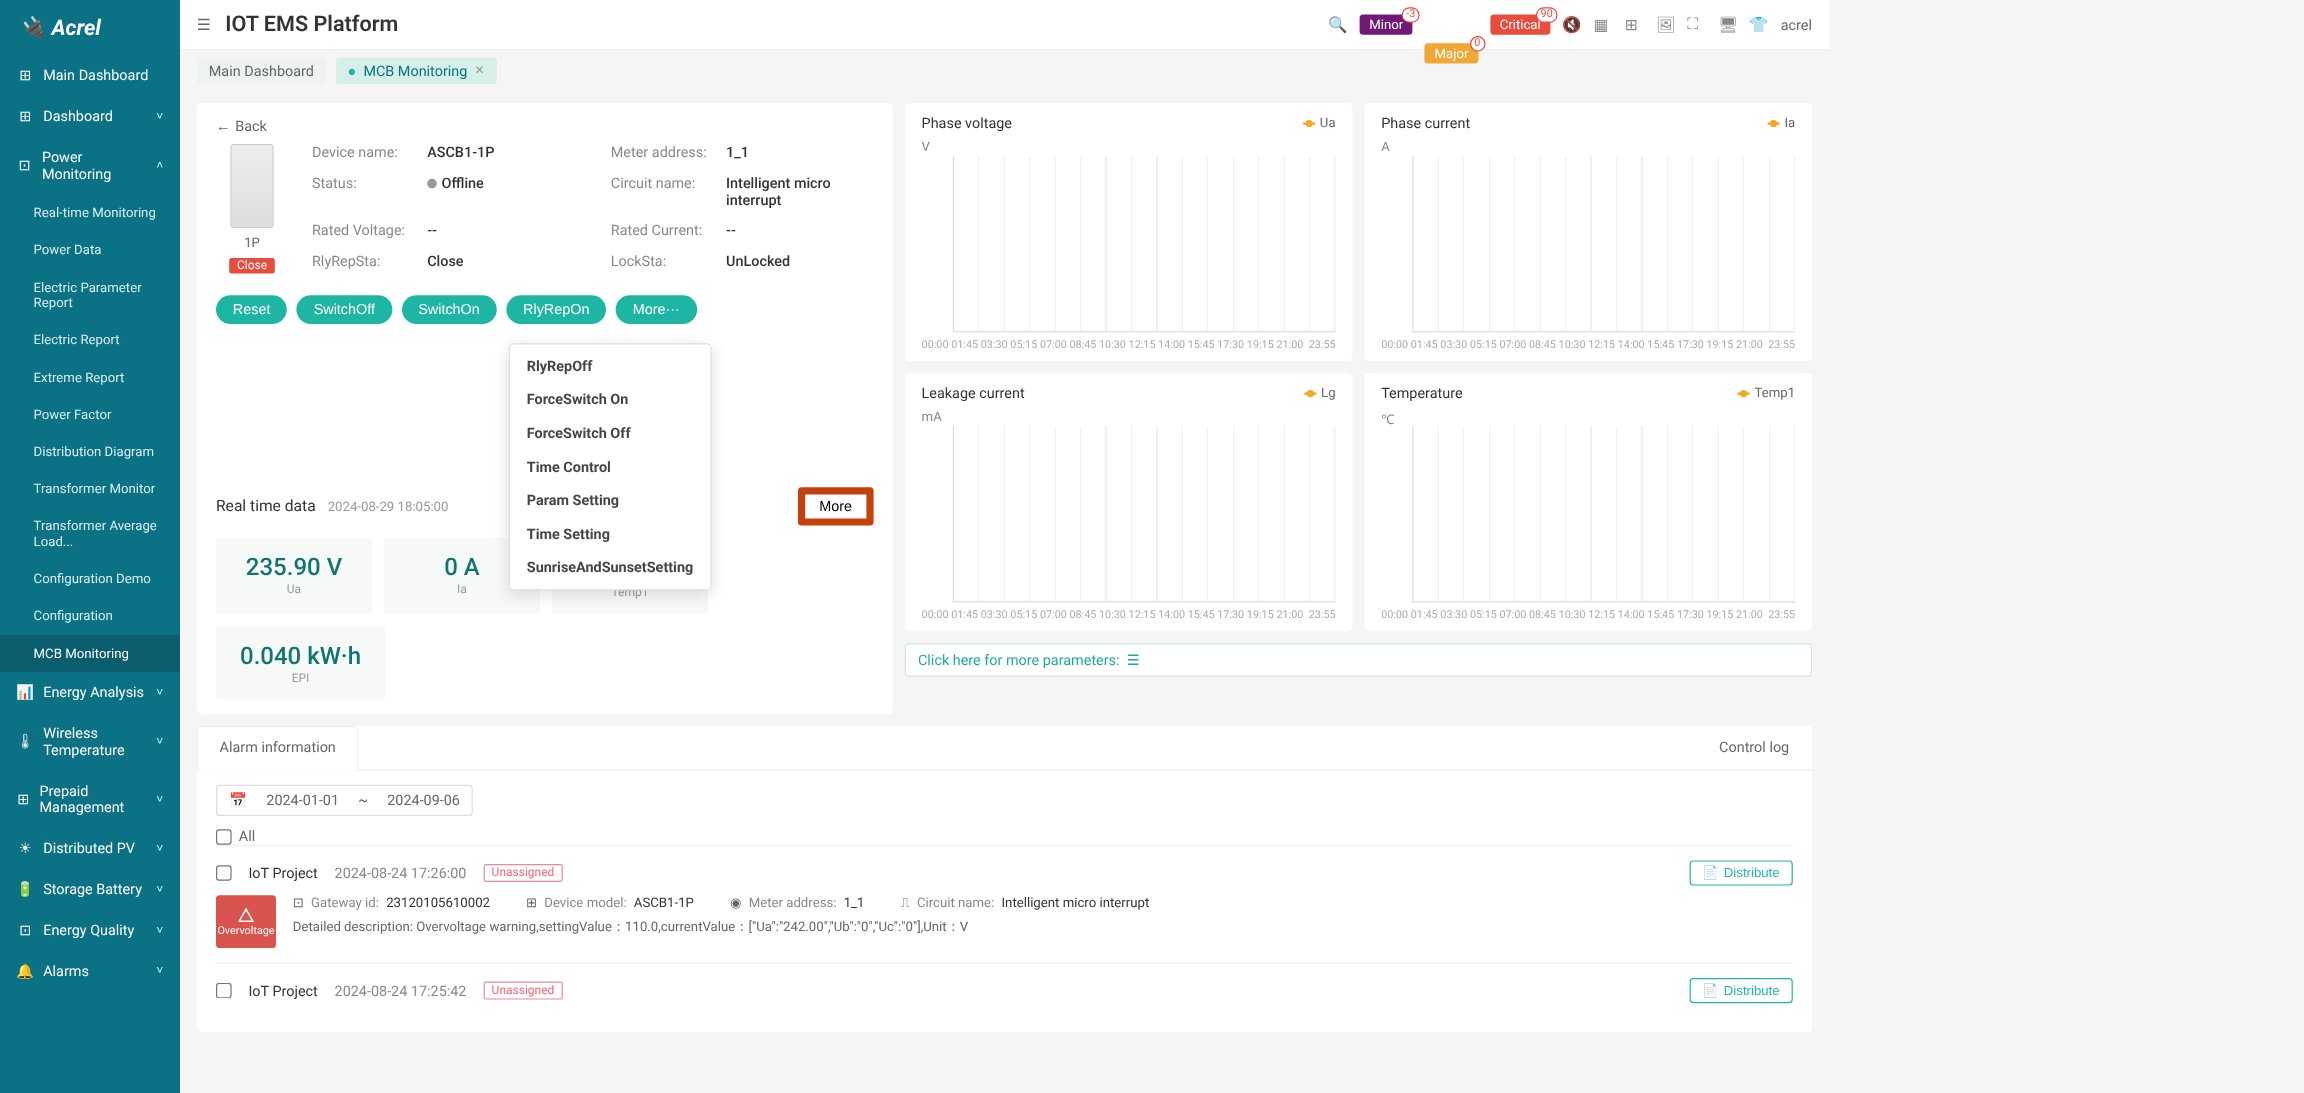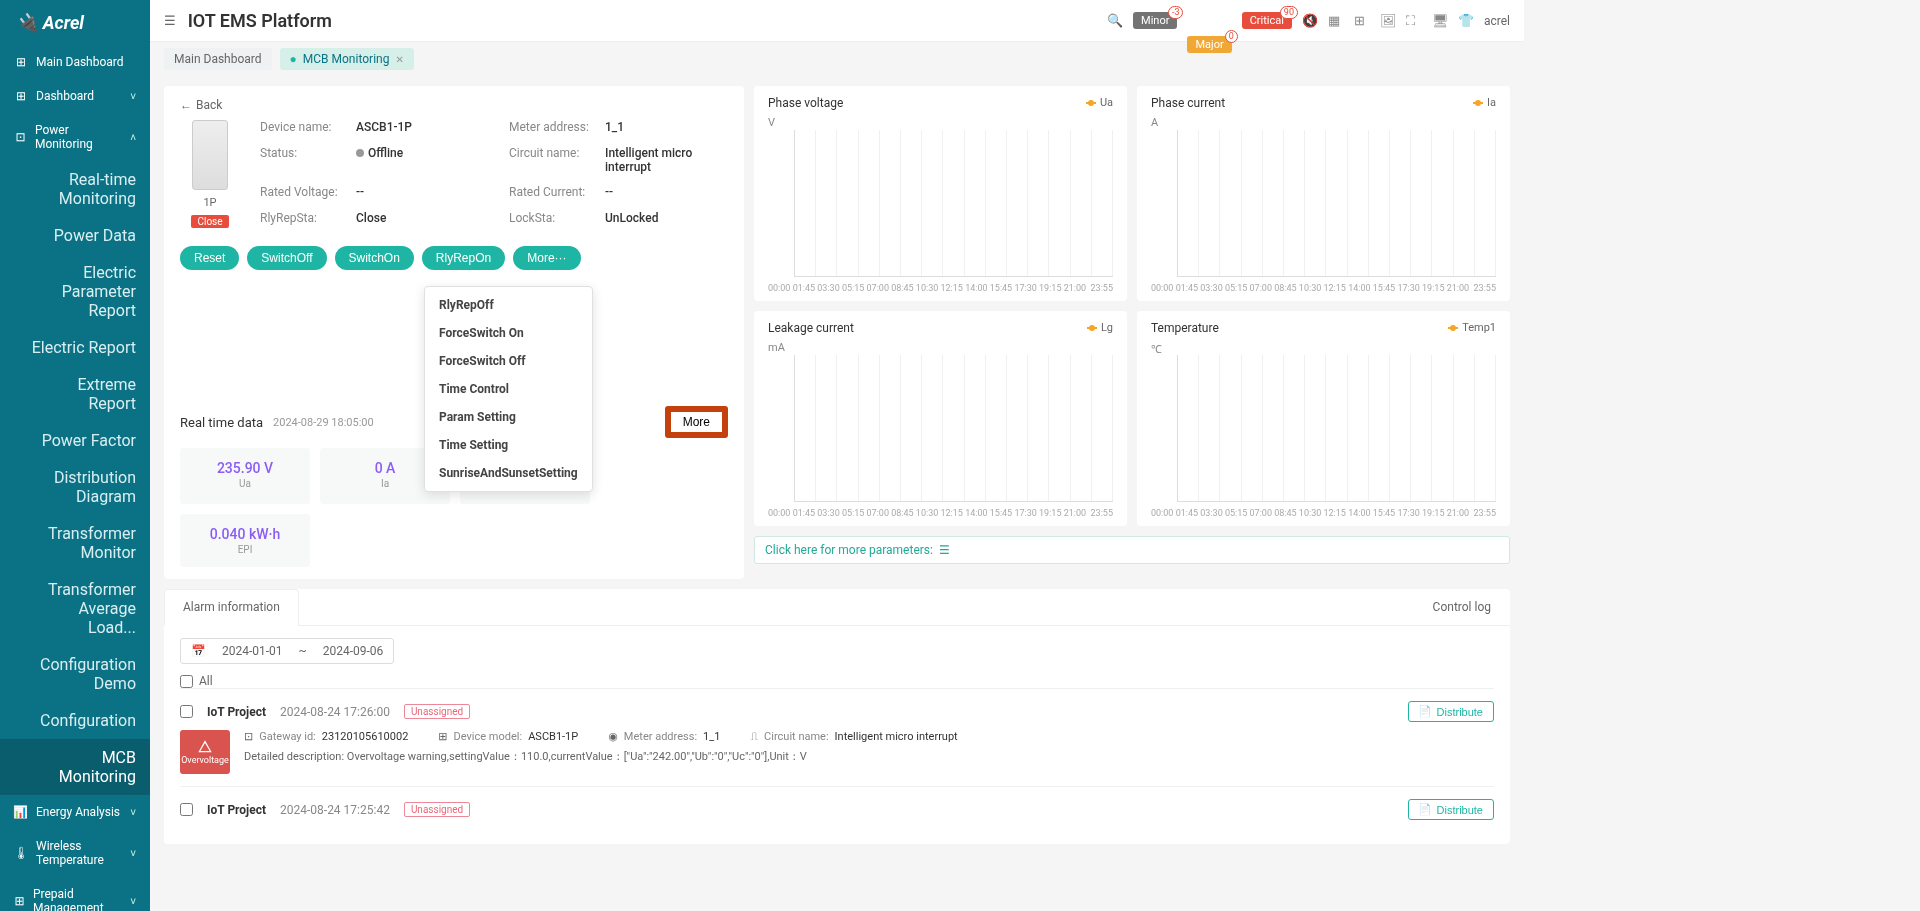--- a/index.html
+++ b/index.html
@@ -4,33 +4,33 @@
 <style>
 * { box-sizing: border-box; margin: 0; padding: 0; }
 body { font-family: -apple-system, BlinkMacSystemFont, "Segoe UI", Roboto, sans-serif; font-size: 13px; color: #333; background: #f5f5f5; overflow-x: hidden; }
 .app { display: flex; height: 911px; width: 1524px; }
 
 
 .sidebar { width: 150px; background: #0b7285; color: #fff; display: flex; flex-direction: column; overflow-y: auto; flex-shrink: 0;}
 .logo { padding: 12px 16px; font-size: 18px; font-weight: bold; font-style: italic; }
 .nav-item { padding: 10px 14px; display: flex; align-items: center; gap: 8px; cursor: pointer; font-size: 12px; }
 .nav-item.parent { justify-content: space-between; }
-.nav-sub { padding: 9px 14px 9px 28px; font-size: 16px; cursor: pointer; color: #d8eef1; text-align: right;}
+.nav-sub { padding: 9px 14px 9px 28px; font-size: 11px; cursor: pointer; color: #d8eef1;}
 .nav-sub.active { background: #0a5d6d; color:#fff;}
 .nav-icon { width: 14px; height: 14px; display:inline-flex; align-items:center; justify-content:center;}
 .chev { font-size:10px; color:#cfe;}
 
 
 .main { flex: 1; display: flex; flex-direction: column; overflow:hidden;}
 .topbar { height: 42px; background: #fff; border-bottom: 1px solid #eee; display: flex; align-items: center; padding: 0 14px; gap: 12px; }
 .hamburger { cursor:pointer; color:#666;}
 .title { font-size: 18px; font-weight: 600; }
 .topbar-right { margin-left: auto; display: flex; align-items: center; gap: 10px; }
 .badge { padding: 2px 8px; border-radius: 3px; color: #fff; font-size: 11px; position:relative;}
-.badge.minor { background: #737373; }
+.badge.minor { background: #701a75; }
 .badge.major { background: #f0a733; margin-top: 48px; }
 .badge.critical { background: #e74c3c; }
 .badge-count { position:absolute; top:-6px; right:-6px; background:#fff; color:#e74c3c; border:1px solid #e74c3c; border-radius:8px; font-size:9px; padding:0 3px; line-height:11px;}
 .top-icon { width:16px; height:16px; color:#888; cursor:pointer;}
 
 .tabs-bar { background:#f5f5f5; padding: 6px 14px; display:flex; gap:8px;}
 .tab-chip { background:#eef2f2; padding:4px 10px; border-radius:3px; font-size:12px; color:#666; cursor:pointer; display:flex; align-items:center; gap:6px;}
 .tab-chip.active { background:#d6efe9; color:#0b7285;}
 .tab-close { color:#999; font-size:10px;}
 
@@ -67,34 +67,34 @@
 .chart-grid::before { content:''; position:absolute; inset:0; background:repeating-linear-gradient(to right, transparent 0, transparent calc(100%/15 - 1px), #f0f0f0 calc(100%/15 - 1px), #f0f0f0 calc(100%/15));}
 .more-params { grid-column:1/-1; background:#fff; border:1px solid #d0e8e4; padding:6px 10px; font-size:12px; color:#2a9; cursor:pointer; display:flex; align-items:center; gap:6px; border-radius:3px;}
 
 .realtime-card { margin-top:10px;}
 .rt-header { display:flex; align-items:center; gap:10px; margin-bottom:10px;}
 .rt-title { font-size:13px; color:#333;}
 .rt-time { font-size:11px; color:#999;}
 .rt-more { margin-left:auto; border:6px solid #c2410c; background:#fff; padding:3px 12px; font-size:12px; border-radius:3px; cursor:pointer;}
 .rt-grid { display:flex; gap:10px; flex-wrap:wrap;}
 .rt-tile { background:#f7f9f9; padding:12px 20px; min-width:130px; text-align:center; border-radius:3px;}
-.rt-val { font-size:14px; color:#8b5cf6; font-weight:500;text-align:center;}
+.rt-val { font-size:20px; color:#0f766e; font-weight:500;text-align:center;}
 .rt-lbl { font-size:10px; color:#999; margin-top:2px;}
 
 .alarm-section { background:#fff; border-radius:4px; padding:0;}
 .alarm-tabs { display:flex; border-bottom:1px solid #eee;justify-content:space-between;}
 .alarm-tab { padding:10px 18px; font-size:12px; color:#666; cursor:pointer; border:1px solid transparent;}
 .alarm-tab.active { border:1px solid #eee; border-bottom-color:#fff; background:#fff; margin-bottom:-1px; border-radius:4px 4px 0 0;}
 .alarm-body { padding:12px 16px;}
 .date-range { border:1px solid #ddd; padding:5px 10px; font-size:12px; color:#666; display:inline-flex; gap:16px; align-items:center; border-radius:3px;}
 .alarm-all { margin-top:10px; font-size:12px; color:#666; display:flex; align-items:center; gap:6px;}
 .alarm-item { border-top:1px solid #f0f0f0; padding:12px 0; }
 .alarm-head { display:flex; align-items:center; gap:14px; font-size:12px;}
 .alarm-check { width:13px; height:13px;}
-.alarm-proj { font-weight:700;}
+.alarm-proj { font-weight:400;}
 .alarm-time { color:#888;}
 .alarm-status { border:1px solid #e89; color:#e67; font-size:10px; padding:1px 6px; border-radius:2px;}
 .distribute-btn { margin-left:auto; border:1px solid #1fb5a4; color:#1fb5a4; background:#fff; padding:3px 10px; font-size:11px; border-radius:3px; cursor:pointer; display:flex; align-items:center; gap:4px;}
 .alarm-detail { display:flex; align-items:flex-start; gap:14px; margin-top:8px;}
 .alarm-badge-box { width:50px; height:44px; background:#d9534f; color:#fff; display:flex; flex-direction:column; align-items:center; justify-content:center; font-size:9px; border-radius:3px;}
 .alarm-badge-box svg { width:16px; height:16px;}
 .alarm-fields { flex:1; font-size:11px; color:#666; display:flex; flex-direction:column; gap:6px;}
 .field-row { display:flex; gap:30px; flex-wrap:wrap;}
 .field-item { display:flex; gap:6px; align-items:center;}
 .field-label { color:#888;}

